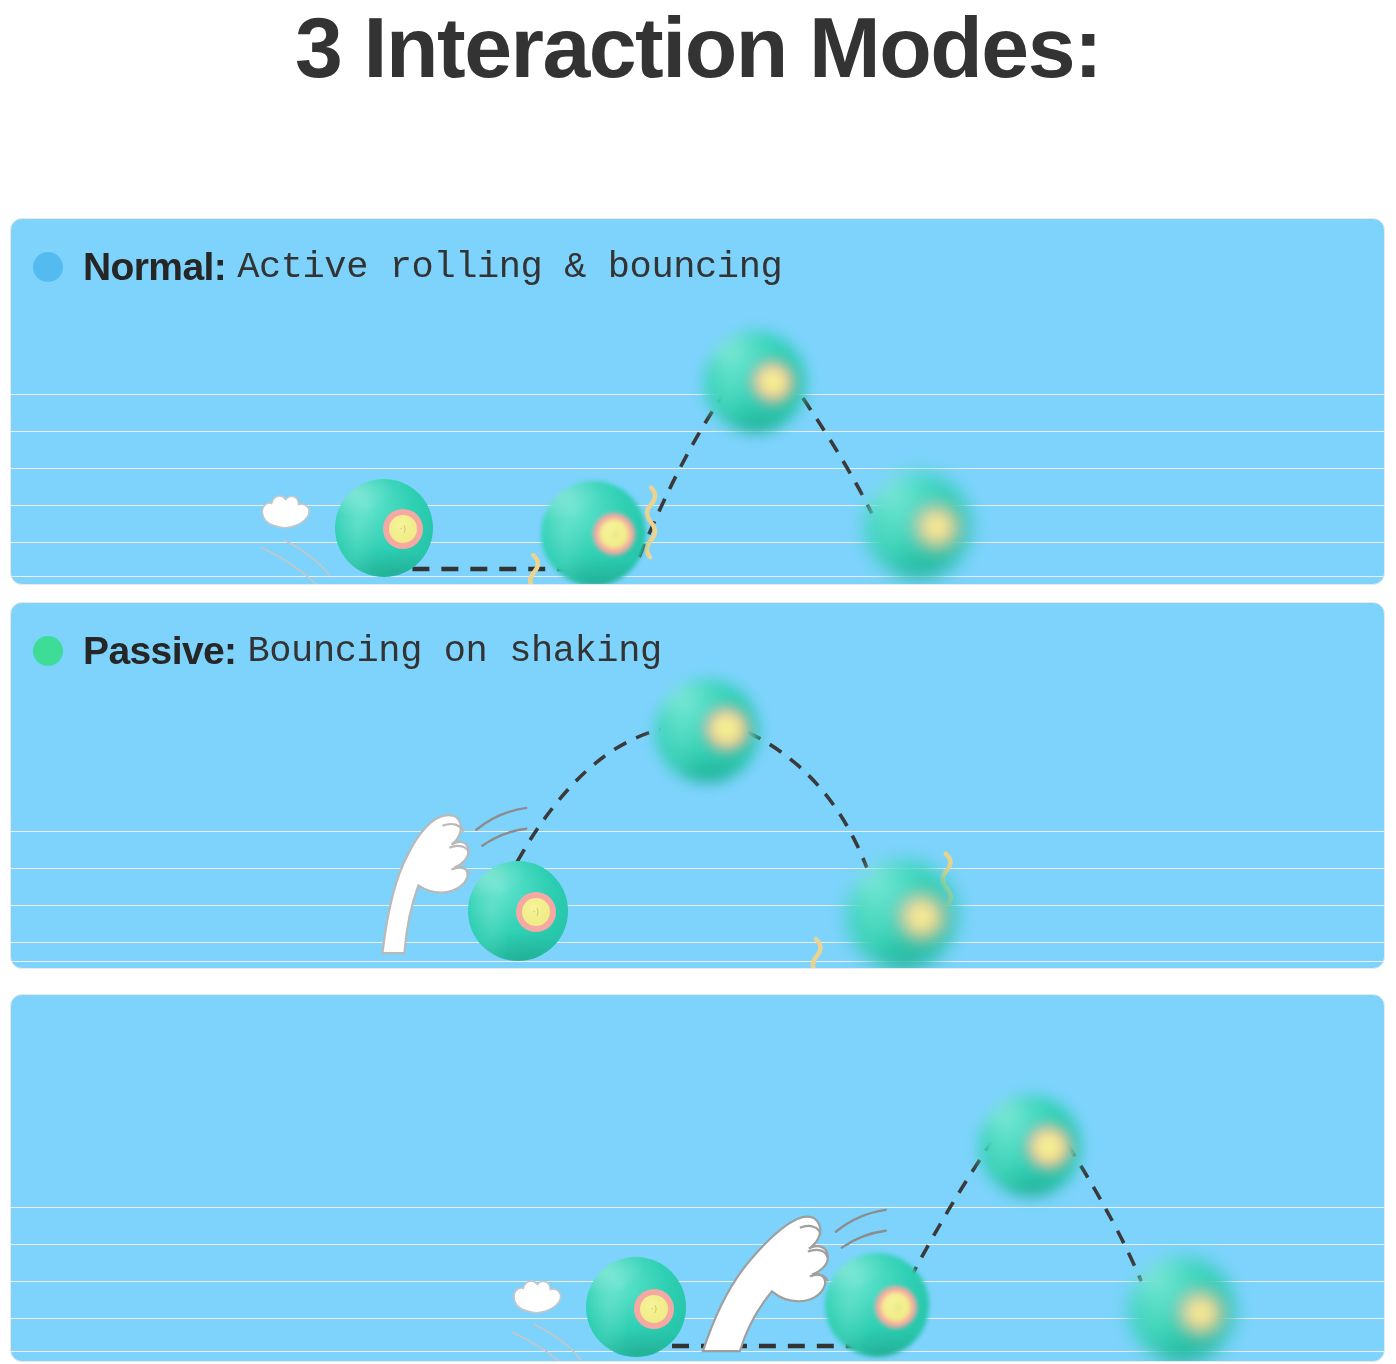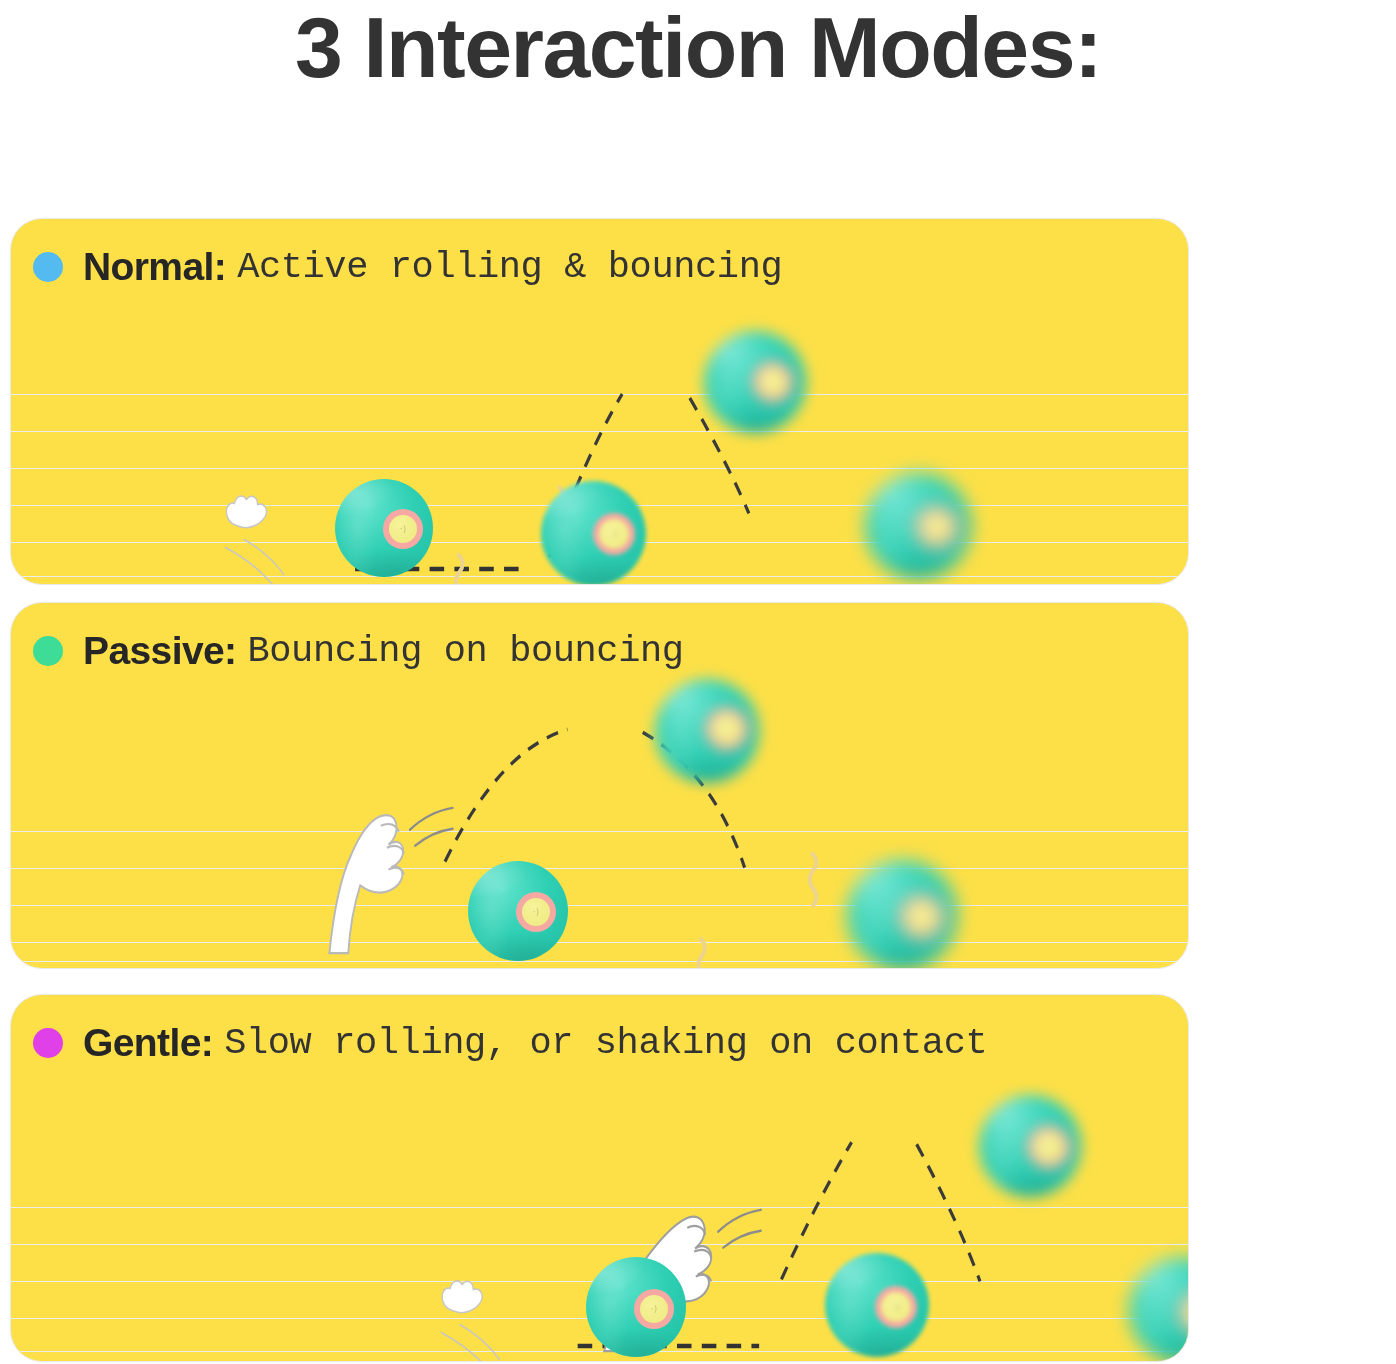--- a/index.html
+++ b/index.html
@@ -17,24 +17,24 @@
     text-align:center;
     font-size:86px;line-height:98px;
     font-weight:700;
     letter-spacing:-1.5px;
     color:#333333;
     white-space:nowrap;
   }
 
   
   .card{
-    position:absolute;left:10px;width:1179px;
-    background:#fde047;
+    position:absolute;left:10px;width:1375px;
+    background:#7dd3fc;
     border:1.5px solid #e9e9e9;
-    border-radius:32px;
+    border-radius:12px;
     box-sizing:border-box;
     overflow:hidden;
   }
   #card-0{top:218px;height:367px;}
   #card-1{top:602px;height:367px;}
   #card-2{top:994px;height:368px;}
 
   .card-head{
     position:absolute;left:22px;top:22px;
     display:flex;align-items:center;
@@ -188,21 +188,21 @@
       <div class="gline" style="top:228px"></div>
       <div class="gline" style="top:265px"></div>
       <div class="gline" style="top:302px"></div>
       <div class="gline" style="top:339px"></div>
       <div class="gline" style="top:358px"></div>
     </div>
 
     <div class="card-head">
       <span class="dot" style="background:#3ddc97"></span>
       <span class="mode-name">Passive:</span>
-      <span class="mode-desc">Bouncing on bouncing</span>
+      <span class="mode-desc">Bouncing on shaking</span>
     </div>
 
     <svg class="scene" viewBox="0 0 1375 367" preserveAspectRatio="none">
 
       <g fill="#ffffff" stroke="#b9b9b9" stroke-width="2.2">
         <path d="M372 352 C378 300 388 270 398 252 C408 232 418 220 430 215
                  C440 211 448 214 450 222 C452 230 448 238 441 243
                  C449 238 457 240 458 248 C459 256 452 263 444 266
                  C452 263 458 267 457 275 C455 284 444 290 434 291
                  C424 292 414 288 408 284
@@ -261,25 +261,20 @@
   <div class="card" id="card-2">
 
     <div class="grid">
       <div class="gline" style="top:212px"></div>
       <div class="gline" style="top:249px"></div>
       <div class="gline" style="top:286px"></div>
       <div class="gline" style="top:323px"></div>
       <div class="gline" style="top:356px"></div>
     </div>
 
-    <div class="card-head">
-      <span class="dot" style="background:#e040e8"></span>
-      <span class="mode-name">Gentle:</span>
-      <span class="mode-desc">Slow rolling, or shaking on contact</span>
-    </div>
 
     <svg class="scene" viewBox="0 0 1375 368" preserveAspectRatio="none">
 
       <g fill="#ffffff" stroke="#c6c6c6" stroke-width="1.6">
         <path d="M505 309c-4-9 2-16 8-14 2-8 10-10 14-4 5-6 13-3 13 5 8-2 13 5 9 12-5 8-18 13-27 11-9-2-15-4-17-10z"></path>
         <path fill="none" d="M524 331c18 9 35 21 47 36"></path>
         <path fill="none" d="M502 339c22 10 42 23 58 40"></path>
       </g>
 
       <g stroke="#333333" stroke-width="4.5" fill="none" stroke-dasharray="17 12">

